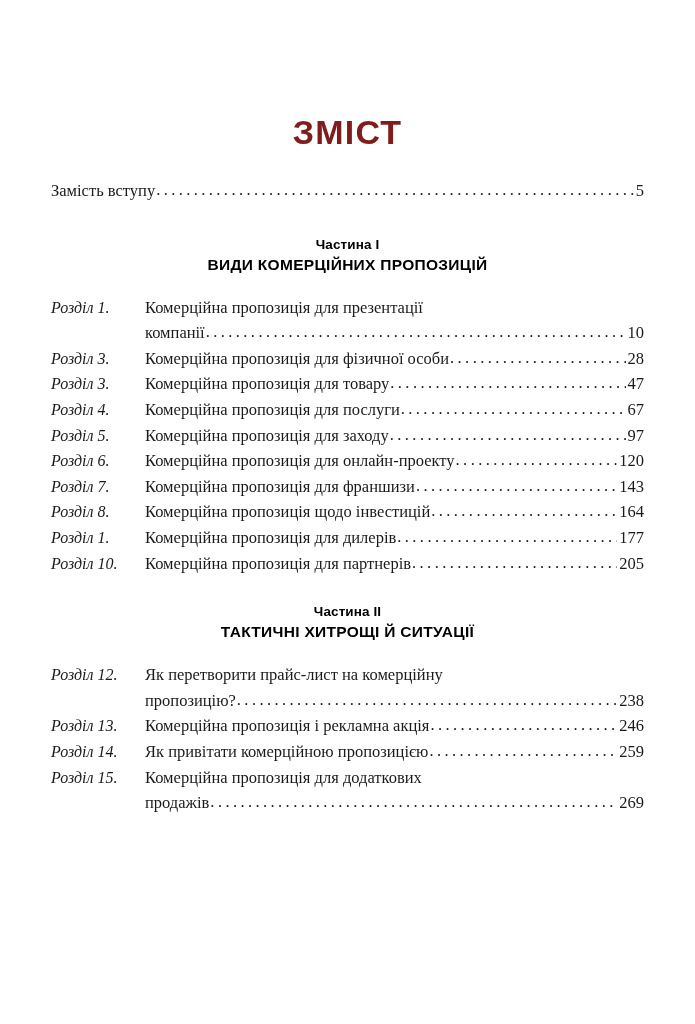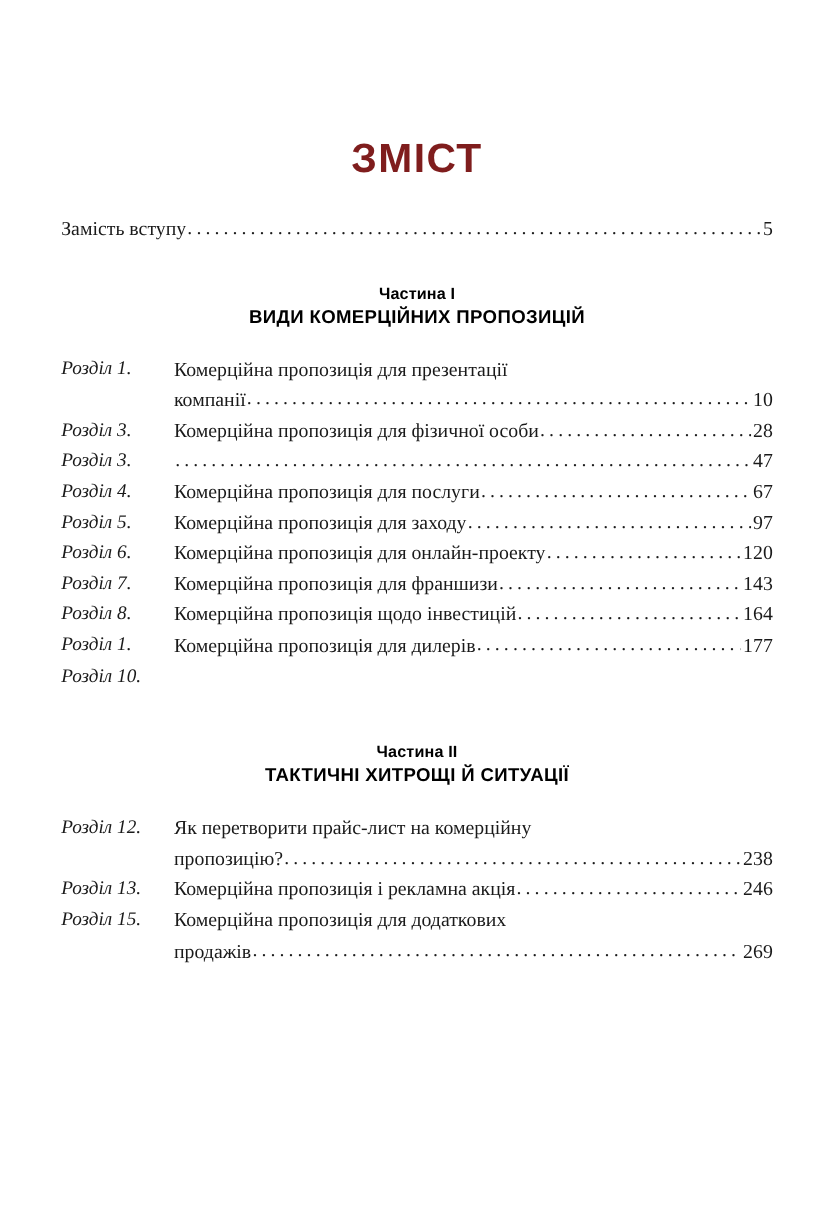--- a/index.html
+++ b/index.html
@@ -45,21 +45,21 @@
   }
 
   
   .part-block {
     text-align: center;
     font-family: "Liberation Sans", "DejaVu Sans", sans-serif;
     font-weight: bold;
     color: #000000;
   }
   .part-block.first { margin-top: 31px; }
-  .part-block.second { margin-top: 41px; }
+  .part-block.second { margin-top: 26px; }
 
   .part-label {
     font-size: 13.5px;
     line-height: 19px;
     letter-spacing: 0.1px;
   }
   .part-title {
     font-size: 15.5px;
     line-height: 22px;
     letter-spacing: 0.3px;
@@ -173,20 +173,21 @@
             <span class="leader-text">Комерційна пропозиція для фізичної особи</span>
             <span class="leader-dots"></span>
             <span class="leader-page">28</span>
           </div>
         </div>
       </div>
       <div class="entry">
         <div class="entry-num">Розділ 3.</div>
         <div class="entry-body">
           <div class="leader-line">
+            <span class="leader-text">Комерційна пропозиція для товару</span>
             <span class="leader-dots"></span>
             <span class="leader-page">47</span>
           </div>
         </div>
       </div>
       <div class="entry">
         <div class="entry-num">Розділ 4.</div>
         <div class="entry-body">
           <div class="leader-line">
             <span class="leader-text">Комерційна пропозиція для послуги</span>
@@ -240,20 +241,27 @@
         <div class="entry-body">
           <div class="leader-line">
             <span class="leader-text">Комерційна пропозиція для дилерів</span>
             <span class="leader-dots"></span>
             <span class="leader-page">177</span>
           </div>
         </div>
       </div>
       <div class="entry">
         <div class="entry-num">Розділ 10.</div>
+        <div class="entry-body">
+          <div class="leader-line">
+            <span class="leader-text">Комерційна пропозиція для партнерів</span>
+            <span class="leader-dots"></span>
+            <span class="leader-page">205</span>
+          </div>
+        </div>
       </div>
     </div>
 
   <div class="part-block second">
     <div class="part-label">Частина II</div>
     <div class="part-title">ТАКТИЧНІ ХИТРОЩІ Й СИТУАЦІЇ</div>
   </div>
 
   <div class="entries part-two">
       <div class="entry">
@@ -271,20 +279,30 @@
         <div class="entry-num">Розділ 13.</div>
         <div class="entry-body">
           <div class="leader-line">
             <span class="leader-text">Комерційна пропозиція і рекламна акція</span>
             <span class="leader-dots"></span>
             <span class="leader-page">246</span>
           </div>
         </div>
       </div>
       <div class="entry">
+        <div class="entry-num">Розділ 14.</div>
+        <div class="entry-body">
+          <div class="leader-line">
+            <span class="leader-text">Як привітати комерційною пропозицією</span>
+            <span class="leader-dots"></span>
+            <span class="leader-page">259</span>
+          </div>
+        </div>
+      </div>
+      <div class="entry">
         <div class="entry-num">Розділ 15.</div>
         <div class="entry-body">
           <div class="entry-line-plain">Комерційна пропозиція для додаткових</div>
           <div class="leader-line">
             <span class="leader-text">продажів</span>
             <span class="leader-dots"></span>
             <span class="leader-page">269</span>
           </div>
         </div>
       </div>

